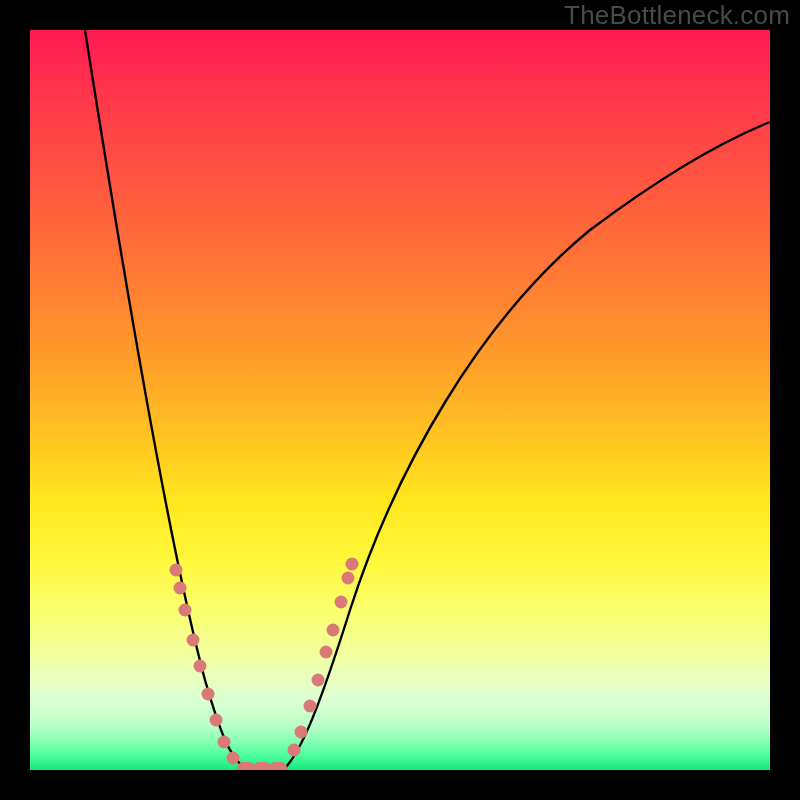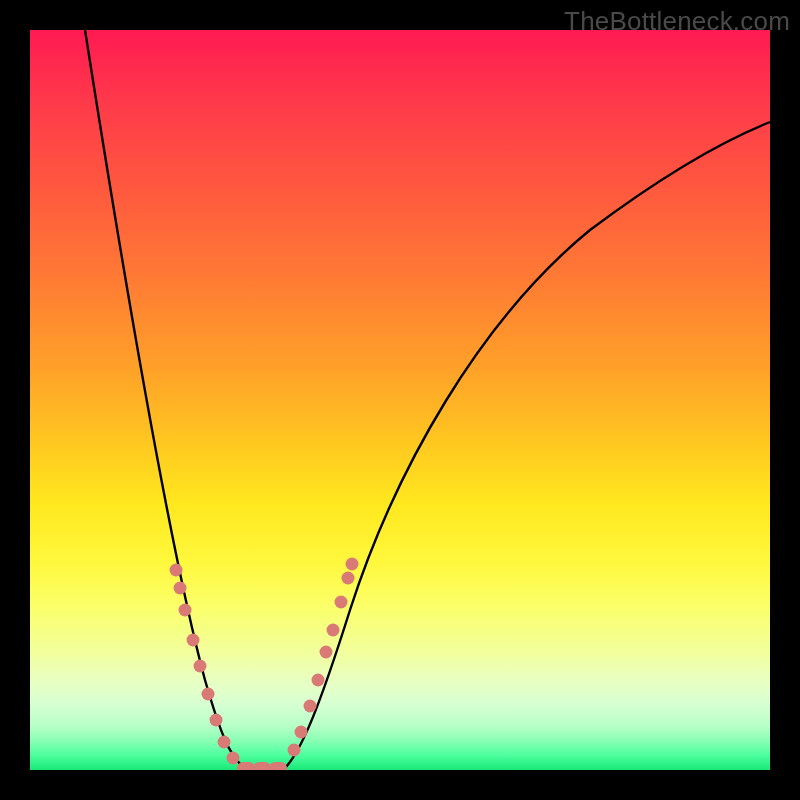--- a/index.html
+++ b/index.html
@@ -48,21 +48,21 @@
       #e8ffc2 88%,
       #d8ffd2 91%,
       #b8ffc8 94%,
       #8affb4 96%,
       #4eff9e 98%,
       #18e878 100%
     );
   }
   .watermark {
     position: absolute;
-    top: 6px;
+    top: 0;
     right: 10px;
     color: #4a4a4a;
     font-size: 26px;
     font-weight: 500;
     letter-spacing: 0.2px;
   }
   svg.curve {
     position: absolute;
     left: 0;
     top: 0;

